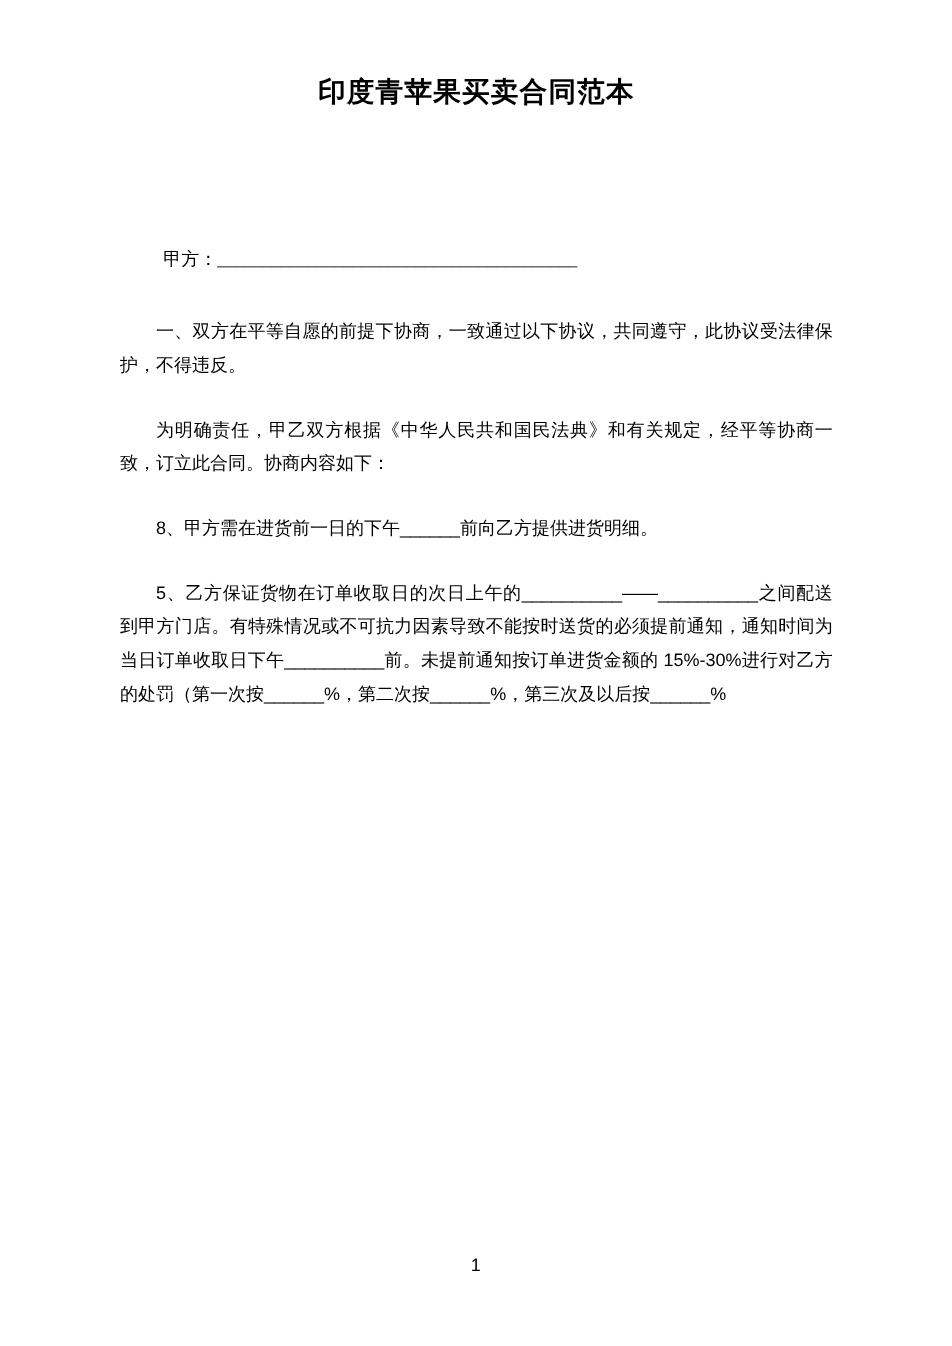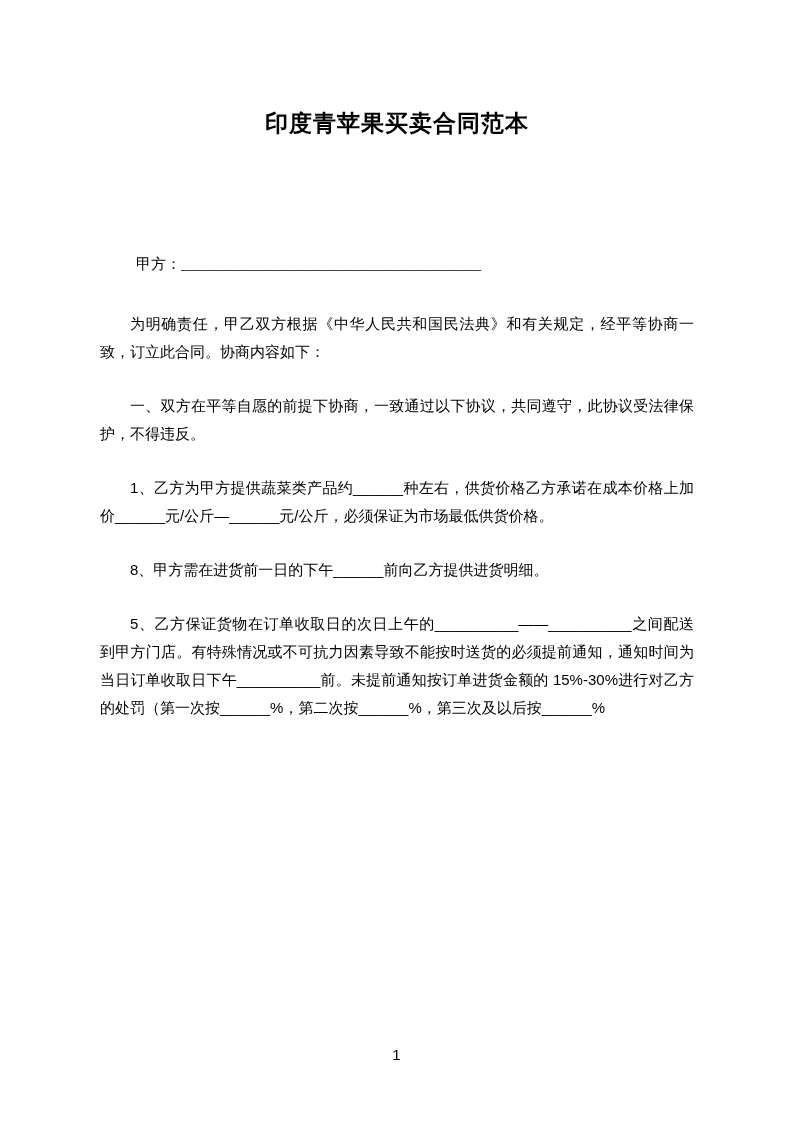--- a/index.html
+++ b/index.html
@@ -12,21 +12,21 @@
     height: 1122px;
     font-family: "Liberation Sans", "DejaVu Sans", sans-serif;
     color: #000000;
   }
   .page {
     position: relative;
     width: 793px;
     height: 1122px;
     background: #ffffff;
     box-sizing: border-box;
-    padding: 108px 99px 0 100px;
+    padding: 61px 99px 0 100px;
     overflow: hidden;
   }
   .doc-title {
     margin: 0 0 116px 0;
     font-size: 23px;
     line-height: 30px;
     font-weight: bold;
     text-align: center;
     letter-spacing: 1px;
   }
@@ -62,25 +62,24 @@
 </head>
 <body>
 
 <div class="page">
 
   <h1 class="doc-title">印度青苹果买卖合同范本</h1>
 
   <p class="party-line"><span>甲方：</span><span class="blank">________________________________________</span></p>
 
 
+  <p class="body-para">一、双方在平等自愿的前提下协商，一致通过以下协议，共同遵守，此协议受法律保护，不得违反。</p>
+
   <p class="body-para">为明确责任，甲乙双方根据《中华人民共和国民法典》和有关规定，经平等协商一致，订立此合同。协商内容如下：</p>
 
-  <p class="body-para">一、双方在平等自愿的前提下协商，一致通过以下协议，共同遵守，此协议受法律保护，不得违反。</p>
-
-  <p class="body-para">1、乙方为甲方提供蔬菜类产品约______种左右，供货价格乙方承诺在成本价格上加价______元/公斤—______元/公斤，必须保证为市场最低供货价格。</p>
 
 
 
   <p class="body-para">8、甲方需在进货前一日的下午______前向乙方提供进货明细。</p>
 
   <p class="body-para">5、乙方保证货物在订单收取日的次日上午的__________——__________之间配送到甲方门店。有特殊情况或不可抗力因素导致不能按时送货的必须提前通知，通知时间为当日订单收取日下午__________前。未提前通知按订单进货金额的 15%-30%进行对乙方的处罚（第一次按______%，第二次按______%，第三次及以后按______%</p>
 
   <div class="page-number">1</div>
 
 </div>

